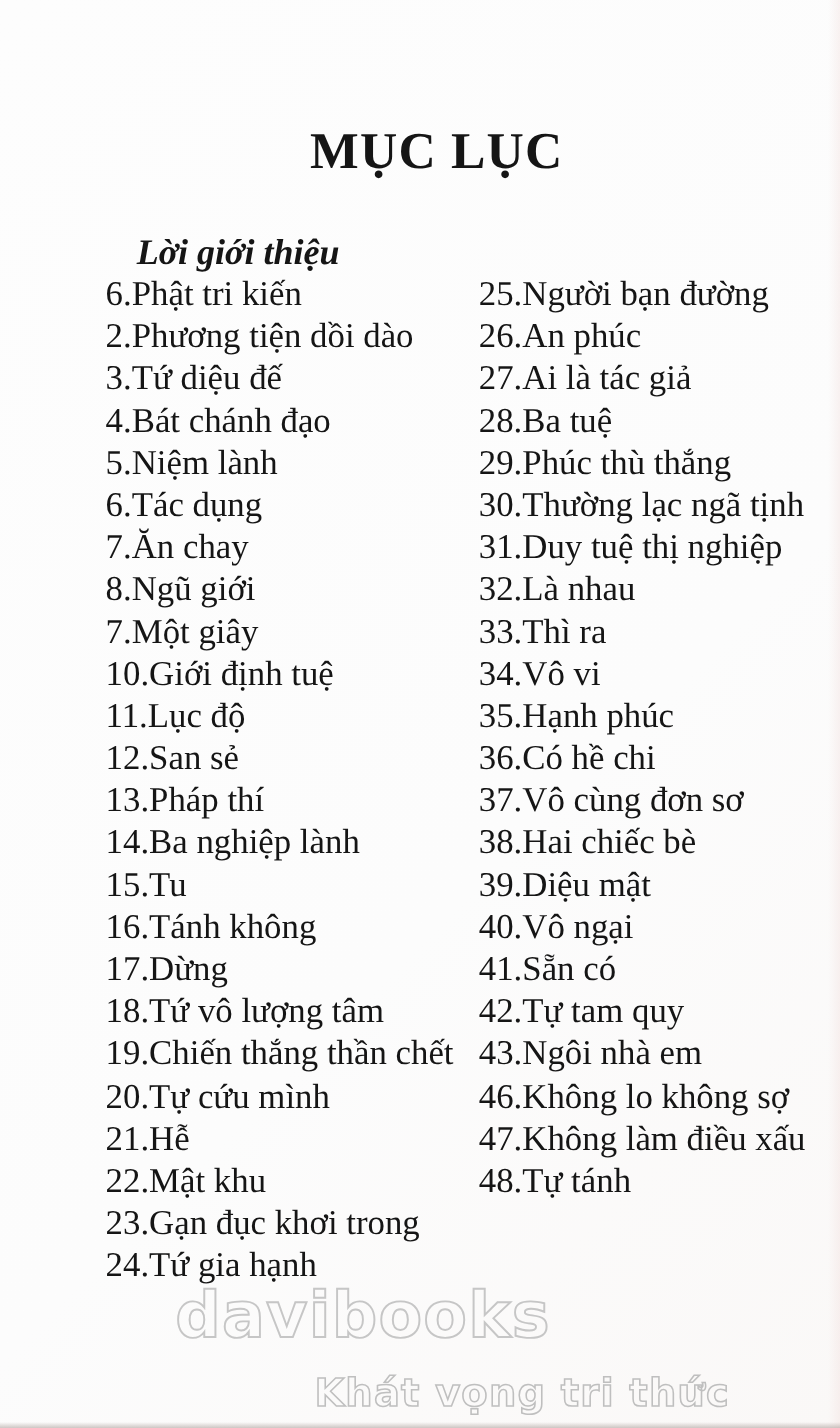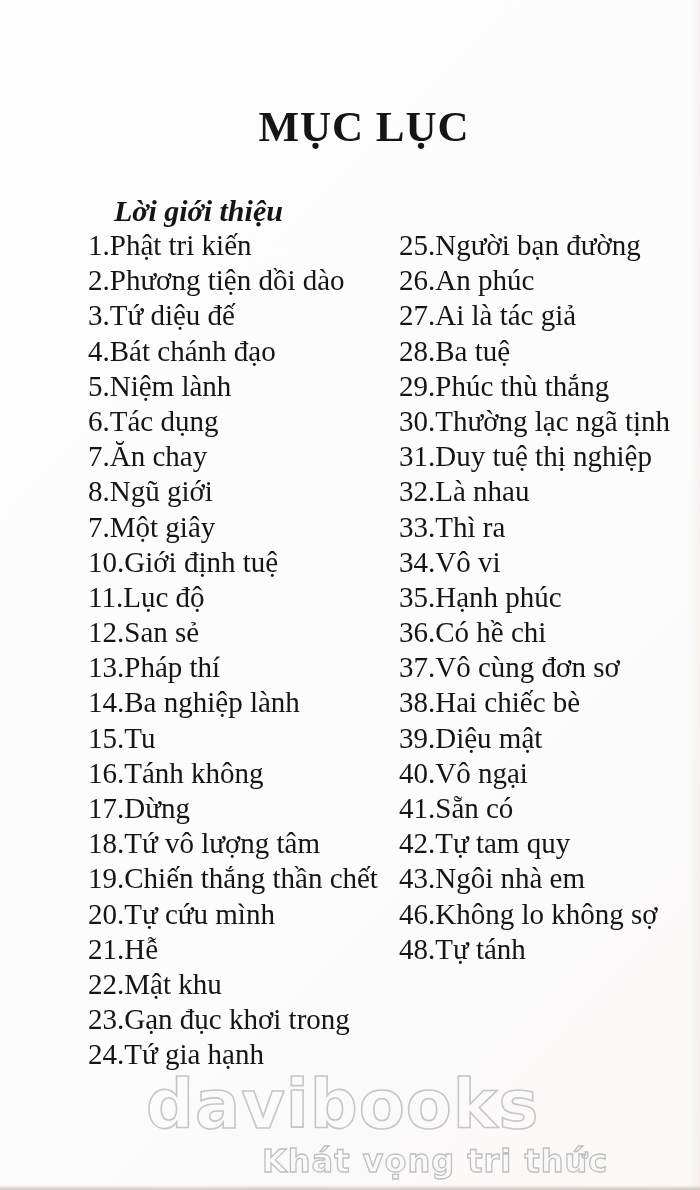--- a/index.html
+++ b/index.html
@@ -50,21 +50,21 @@
   }
   .toc-col.left  { left: 88px; }
   .toc-col.right { left: 399px; }
   .toc-entry { height: 35.2px; }
 
   .watermark-brand {
     position: absolute;
     top: 1066px;
     left: 146px;
     font-family: "DejaVu Sans", sans-serif;
-    font-size: 67px;
+    font-size: 53px;
     font-weight: bold;
     letter-spacing: 1px;
     color: transparent;
     -webkit-text-stroke: 1.6px #c6c6c6;
     white-space: nowrap;
   }
   .watermark-tagline {
     position: absolute;
     top: 1142px;
     left: 262px;
@@ -97,21 +97,21 @@
 </head>
 <body>
 
 <div class="page">
 
   <div class="page-title">MỤC LỤC</div>
 
   <div class="intro-heading">Lời giới thiệu</div>
 
   <div class="toc-col left">
-    <div class="toc-entry">1.Phật tri kiến</div>
+    <div class="toc-entry">6.Phật tri kiến</div>
     <div class="toc-entry">2.Phương tiện dồi dào</div>
     <div class="toc-entry">3.Tứ diệu đế</div>
     <div class="toc-entry">4.Bát chánh đạo</div>
     <div class="toc-entry">5.Niệm lành</div>
     <div class="toc-entry">6.Tác dụng</div>
     <div class="toc-entry">7.Ăn chay</div>
     <div class="toc-entry">8.Ngũ giới</div>
     <div class="toc-entry">7.Một giây</div>
     <div class="toc-entry">10.Giới định tuệ</div>
     <div class="toc-entry">11.Lục độ</div>
@@ -144,20 +144,21 @@
     <div class="toc-entry">35.Hạnh phúc</div>
     <div class="toc-entry">36.Có hề chi</div>
     <div class="toc-entry">37.Vô cùng đơn sơ</div>
     <div class="toc-entry">38.Hai chiếc bè</div>
     <div class="toc-entry">39.Diệu mật</div>
     <div class="toc-entry">40.Vô ngại</div>
     <div class="toc-entry">41.Sẵn có</div>
     <div class="toc-entry">42.Tự tam quy</div>
     <div class="toc-entry">43.Ngôi nhà em</div>
     <div class="toc-entry">46.Không lo không sợ</div>
+    <div class="toc-entry">47.Không làm điều xấu</div>
     <div class="toc-entry">48.Tự tánh</div>
   </div>
 
   <div class="watermark-brand">davibooks</div>
   <div class="watermark-tagline">Khát vọng tri thức</div>
 
   <div class="scan-edge-right"></div>
   <div class="scan-edge-bottom"></div>
 </div>
 

